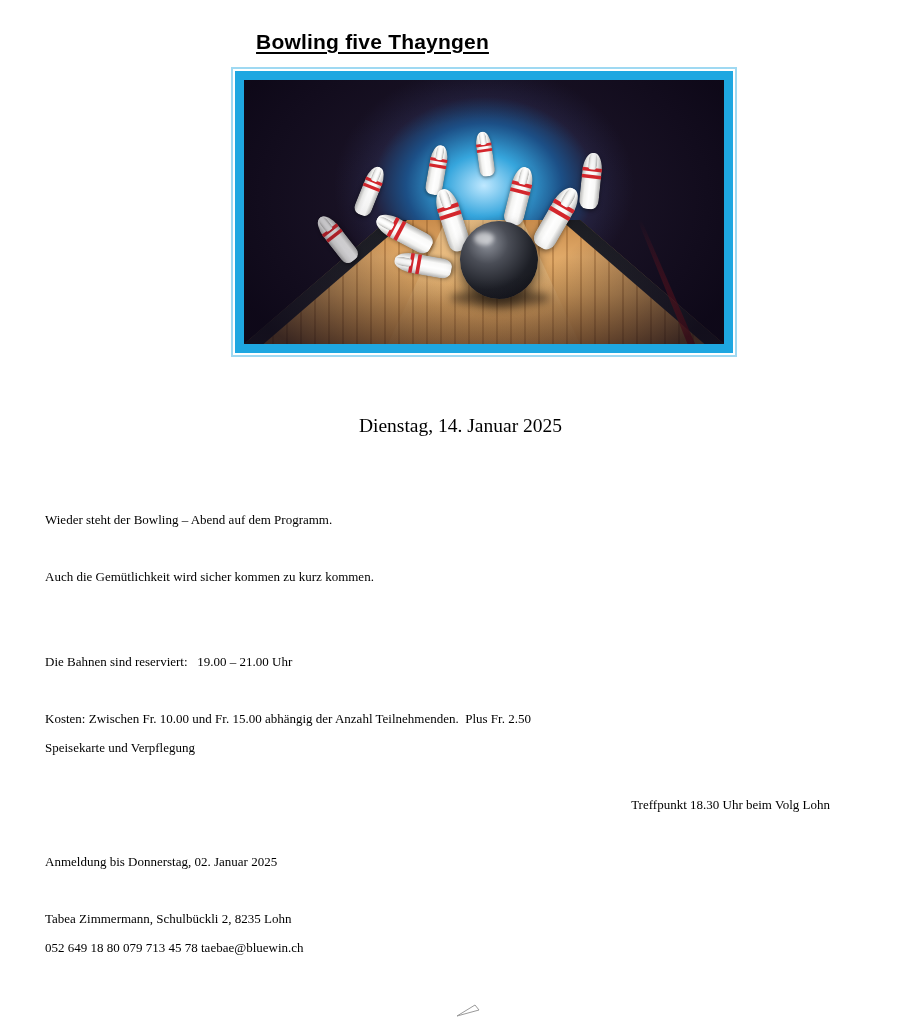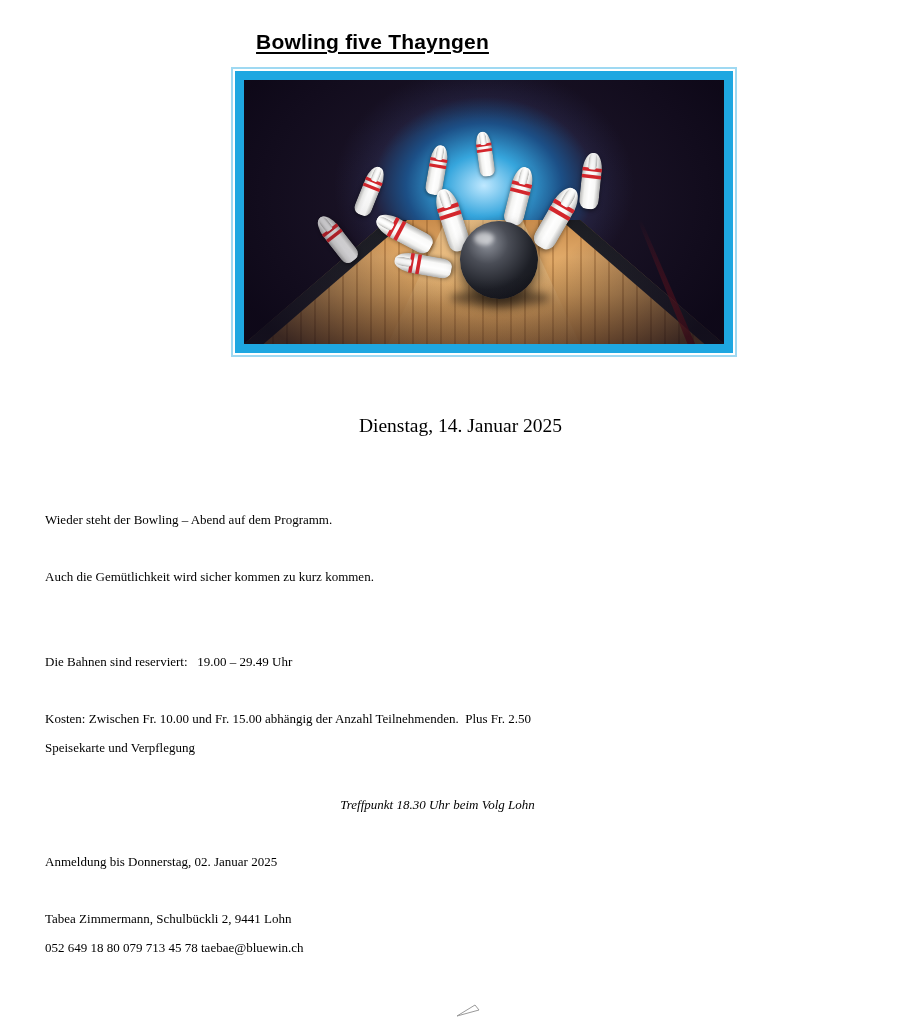--- a/index.html
+++ b/index.html
@@ -237,23 +237,22 @@
     margin: 0;
     padding: 0;
     height: 29px;
     line-height: 29px;
     white-space: pre-wrap;
   }
   .line.blank {
     height: 28px;
   }
   .line.center {
-    text-align: center;
+    text-align: right;
     padding-right: 55px;
-    font-style: italic;
   }
 
   .corner-mark {
     position: absolute;
     bottom: 2px;
     left: 455px;
     width: 26px;
     height: 14px;
   }
   .corner-mark svg { display: block; }
@@ -320,30 +319,30 @@
   </div>
 
   <div class="date-line">Dienstag, 14. Januar 2025</div>
 
   <div class="body-text">
     <p class="line">Wieder steht der Bowling – Abend auf dem Programm.</p>
     <p class="line blank"></p>
     <p class="line">Auch die Gemütlichkeit wird sicher kommen zu kurz kommen.</p>
     <p class="line blank"></p>
     <p class="line blank"></p>
-    <p class="line">Die Bahnen sind reserviert:   19.00 – 29.49 Uhr</p>
+    <p class="line">Die Bahnen sind reserviert:   19.00 – 21.00 Uhr</p>
     <p class="line blank"></p>
     <p class="line">Kosten: Zwischen Fr. 10.00 und Fr. 15.00 abhängig der Anzahl Teilnehmenden.  Plus Fr. 2.50</p>
     <p class="line">Speisekarte und Verpflegung</p>
     <p class="line blank"></p>
     <p class="line center">Treffpunkt 18.30 Uhr beim Volg Lohn</p>
     <p class="line blank"></p>
     <p class="line">Anmeldung bis Donnerstag, 02. Januar 2025</p>
     <p class="line blank"></p>
-    <p class="line">Tabea Zimmermann, Schulbückli 2, 9441 Lohn</p>
+    <p class="line">Tabea Zimmermann, Schulbückli 2, 8235 Lohn</p>
     <p class="line">052 649 18 80 079 713 45 78 taebae@bluewin.ch</p>
   </div>
 
   <div class="corner-mark">
     <svg width="26" height="14" viewBox="0 0 26 14">
       <path d="M2 12 L20 1 L24 6 Z" fill="none" stroke="#9a9a9a" stroke-width="1"></path>
     </svg>
   </div>
 
 </div>

